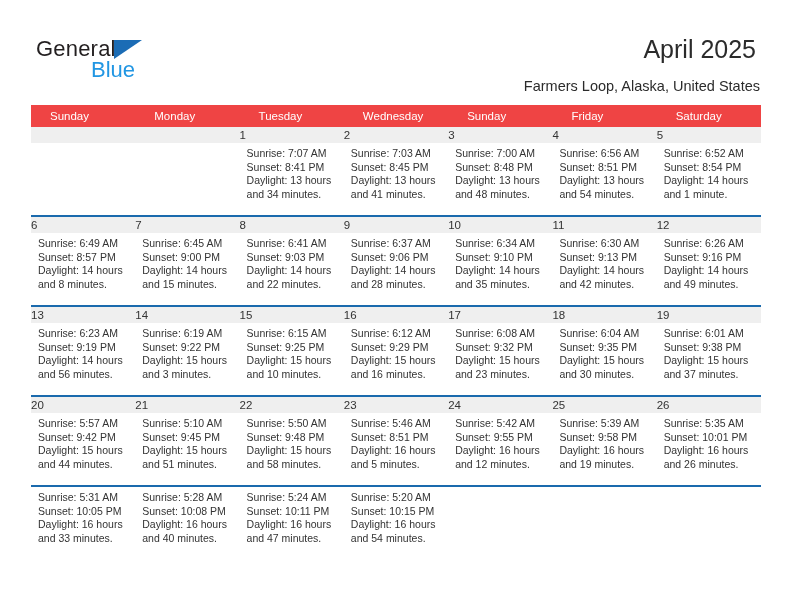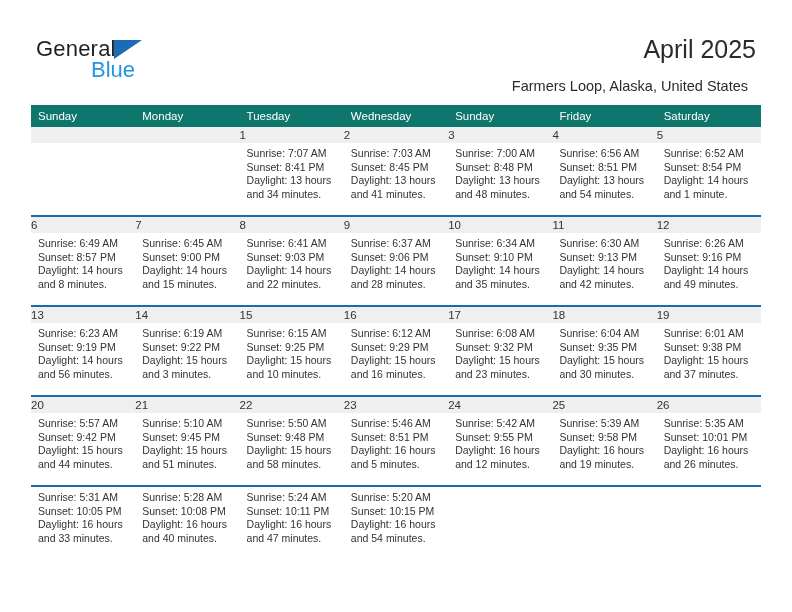--- a/index.html
+++ b/index.html
@@ -66,44 +66,44 @@
     position: absolute;
     right: 36px;
     top: 35px;
     font-size: 25px;
     color: #2b2b2b;
     text-align: right;
     white-space: nowrap;
   }
   .subtitle {
     position: absolute;
-    right: 44px;
+    right: 32px;
     top: 78px;
     font-size: 14.5px;
     color: #2b2b2b;
     text-align: center;
     white-space: nowrap;
   }
 
   
   .calendar {
     position: absolute;
     left: 31px;
     top: 105px;
     width: 730px;
     border-collapse: collapse;
     table-layout: fixed;
   }
   .calendar th {
-    background: #0f766e;
+    background: #ef4444;
     color: #ffffff;
     font-size: 11.5px;
     font-weight: normal;
     text-align: left;
-    padding: 5px 0 5px 7px;
+    padding: 5px 0 5px 19px;
     height: 19px;
     box-sizing: border-box;
     border: none;
   }
   .calendar td {
     vertical-align: top;
     padding: 0;
     border: none;
     width: 104.28px;
   }

